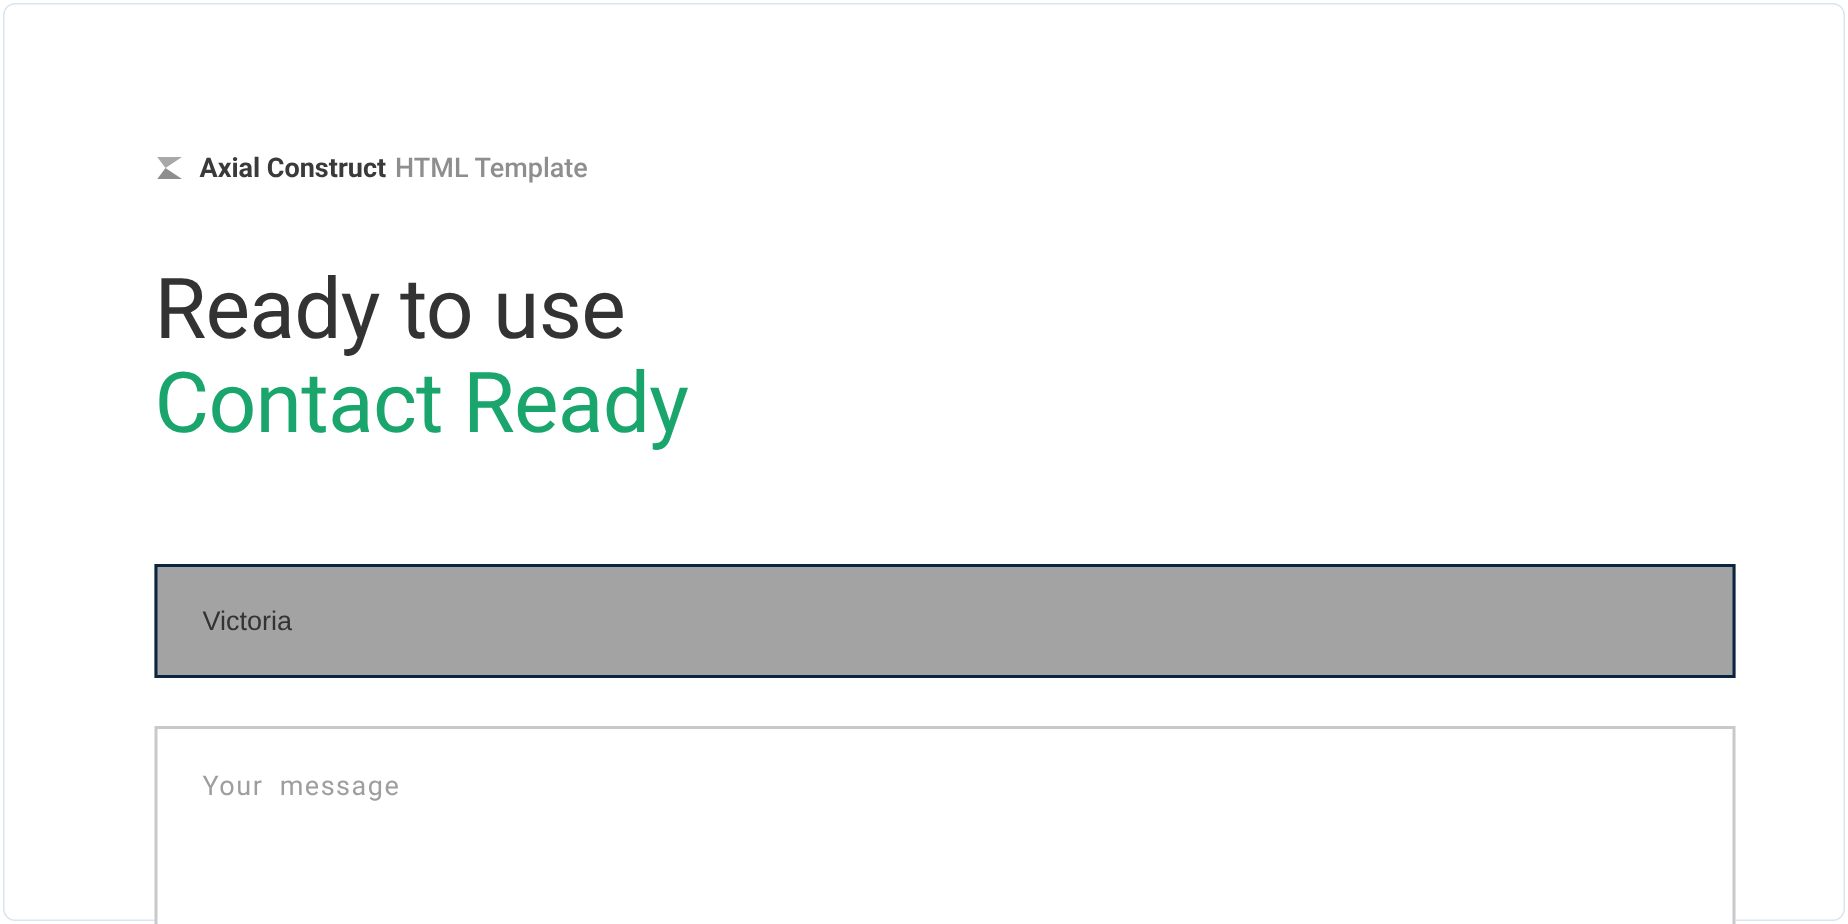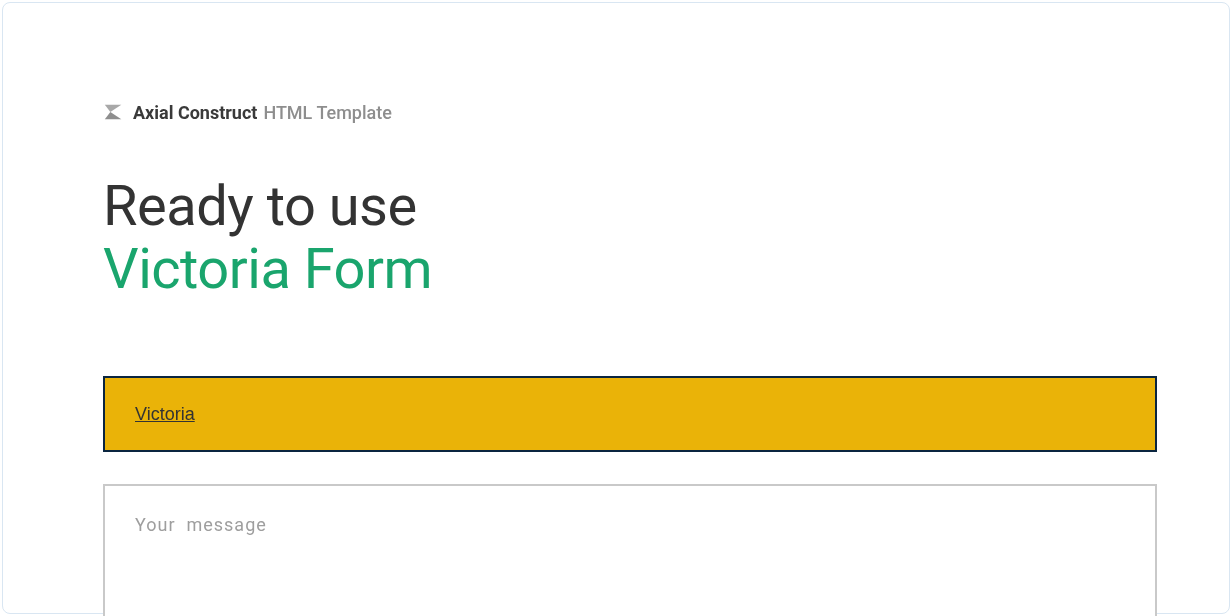--- a/index.html
+++ b/index.html
@@ -59,26 +59,25 @@
     }
     .form-row {
       display: flex;
       gap: 32px;
       margin-bottom: 32px;
     }
     .input-field {
       flex: 1;
       height: 76px;
       border: 2px solid #c9c9c9;
-      background: #eab308;
+      background: #a3a3a3;
       padding: 0 30px;
       font-size: 18px;
       color: #333333;
       outline: none;
-      text-decoration: underline;
     }
     .input-field:focus,
     .input-field.focused {
       border: 2px solid #0a2540;
     }
     .input-field::placeholder {
       color: #9e9e9e;
     }
     .textarea-field {
       width: 100%;
@@ -107,21 +106,21 @@
       <path d="M2 20 L20 20 L8 12 Z" fill="#8e8e8e"></path>
     </svg>
     <span>
       <span class="brand-name">Axial Construct</span>
       <span class="brand-suffix">HTML Template</span>
     </span>
   </div>
 
   <h1 class="heading">
     <div class="heading-line1">Ready to use</div>
-    <div class="heading-line2">Victoria Form</div>
+    <div class="heading-line2">Contact Ready</div>
   </h1>
 
   <div class="form-row">
     <input type="text" class="input-field focused" value="Victoria" placeholder="Name" style="">
   </div>
 
   <textarea class="textarea-field" placeholder="Your  message" style=""></textarea>
 </div>
 
 </body></html>

